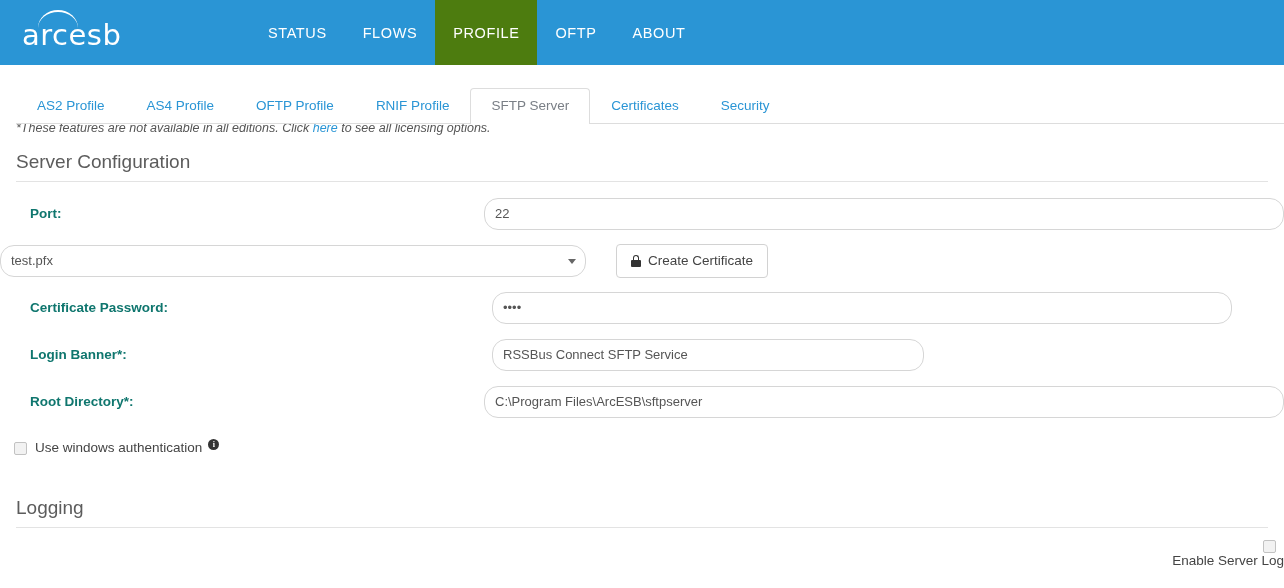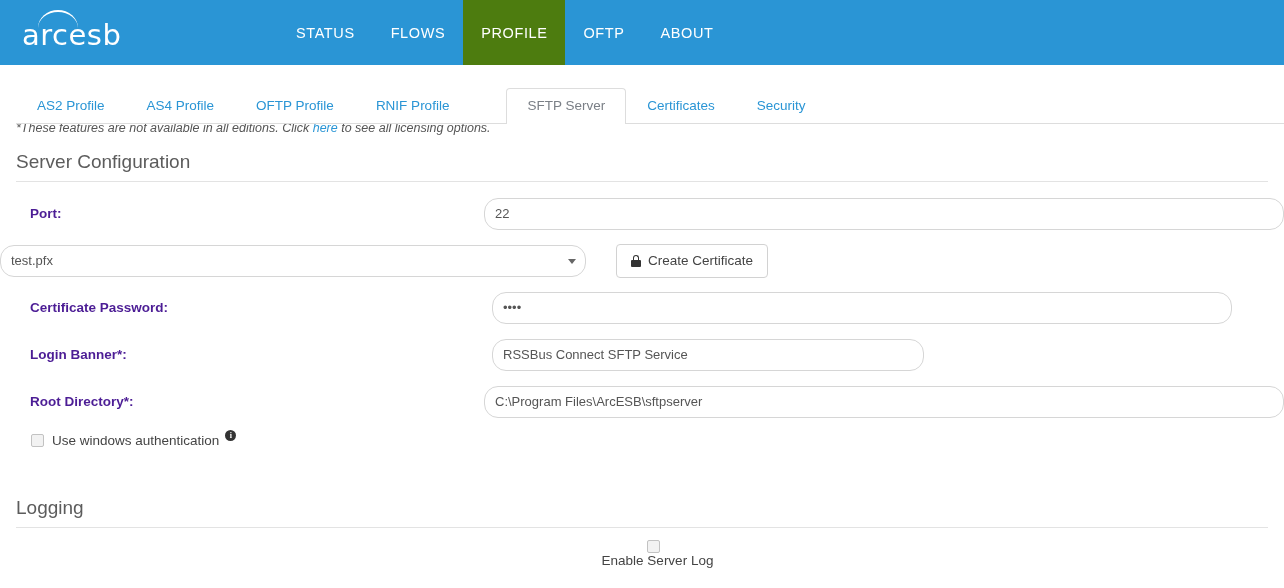--- a/index.html
+++ b/index.html
@@ -16,21 +16,20 @@
     color: #333333;
   }
 
   
   .topbar {
     position: relative;
     height: 65px;
     background: #2a95d5;
     display: flex;
     align-items: stretch;
-    gap: 28px;
   }
   .brand {
     width: 250px;
     display: flex;
     align-items: center;
     padding-left: 22px;
     box-sizing: border-box;
   }
   .brand-logo {
     position: relative;
@@ -101,21 +100,20 @@
     border-bottom: none;
     margin-bottom: -1px;
     box-sizing: border-box;
     white-space: nowrap;
   }
   .tab.active {
     color: #7a7f86;
     background: #ffffff;
     border-color: #dddddd;
     border-radius: 4px 4px 0 0;
-    margin-left: 36px;
   }
 
   
   .content {
     padding: 0 0 0 0;
   }
   .note {
     margin: 12px 0 0 16px;
     font-size: 12.5px;
     font-style: italic;
@@ -144,21 +142,21 @@
     display: flex;
     align-items: center;
     height: 47px;
   }
   .lbl {
     width: 492px;
     box-sizing: border-box;
     padding-left: 30px;
     font-size: 13.5px;
     font-weight: bold;
-    color: #4c1d95;
+    color: #0f766e;
   }
   .fieldcell {
     flex: 1;
     display: flex;
     align-items: center;
     height: 100%;
   }
   .tbox {
     height: 32px;
     box-sizing: border-box;
@@ -234,22 +232,22 @@
     bottom: 0;
     width: 10px;
     height: 7px;
     background: #333333;
     border-radius: 1px;
   }
 
   
   .checkrow {
     display: flex;
-    align-items: center;
-    padding-left: 31px;
+    align-items: flex-end;
+    padding-left: 14px;
     height: 30px;
   }
   .cbox {
     width: 13px;
     height: 13px;
     box-sizing: border-box;
     border: 1px solid #c2c2c2;
     background: #f2f2f2;
     border-radius: 2px;
     margin: 0 8px 0 0;

